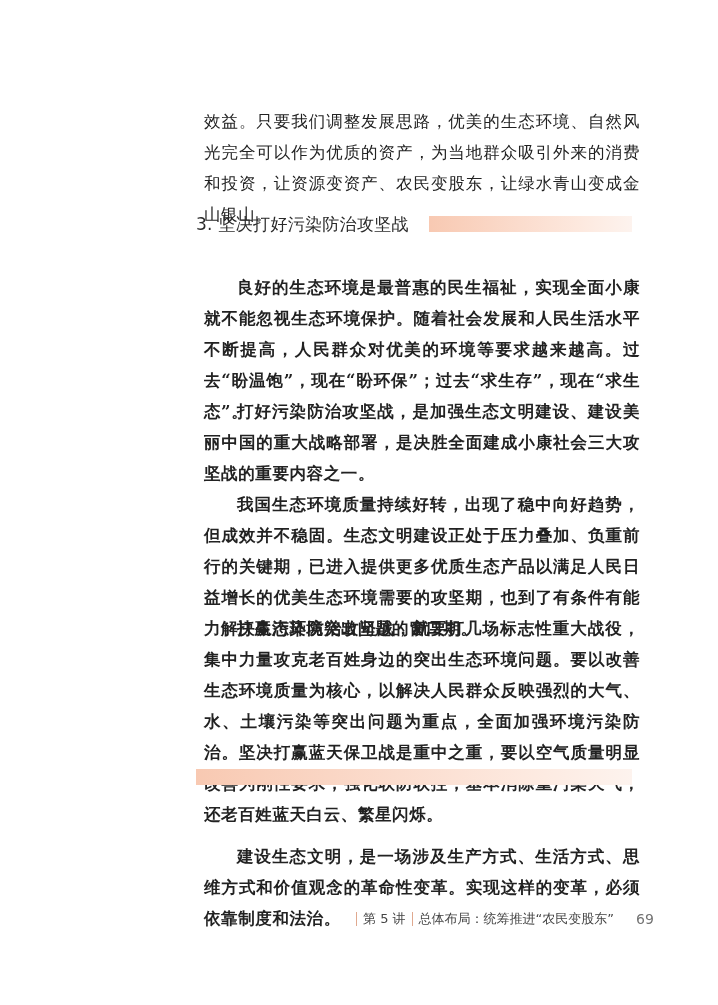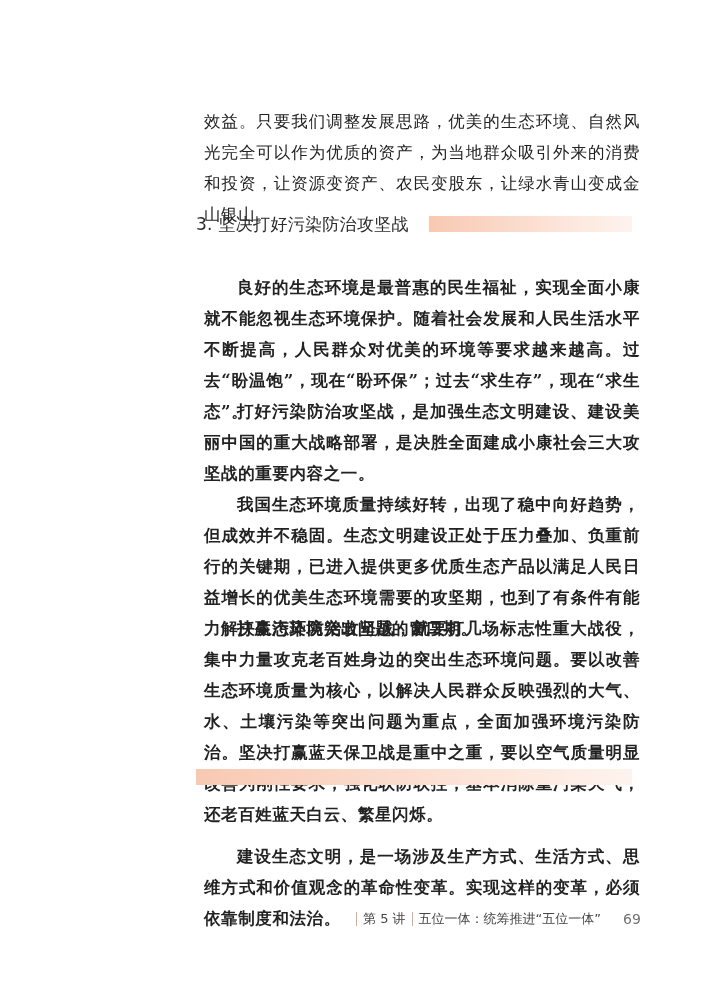--- a/index.html
+++ b/index.html
@@ -55,17 +55,17 @@
   <div class="heading" style="top:765px;">
     <span class="heading-bar"></span>
   </div>
 
   <p class="para indent" style="top:833px;">建设生态文明，是一场涉及生产方式、生活方式、思维方式和价值观念的革命性变革。实现这样的变革，必须依靠制度和法治。</p>
 
   <div class="footer">
     <span class="sep"></span>
     <span>第 5 讲</span>
     <span class="sep"></span>
-    <span>五位一体：统筹推进“五位一体”</span>
+    <span>总体布局：统筹推进“农民变股东”</span>
     <span class="pagenum">69</span>
   </div>
 
 </div>
 
 </body></html>

